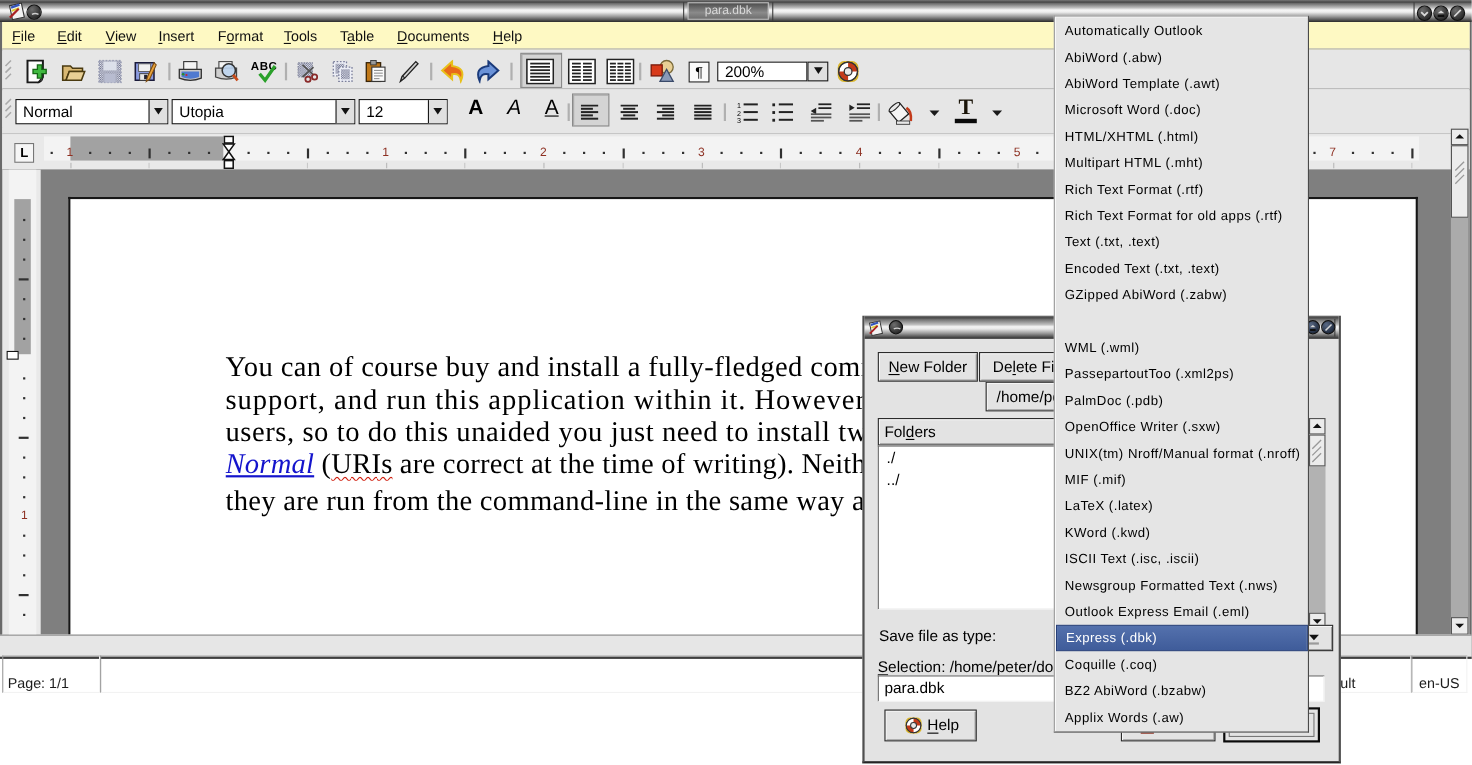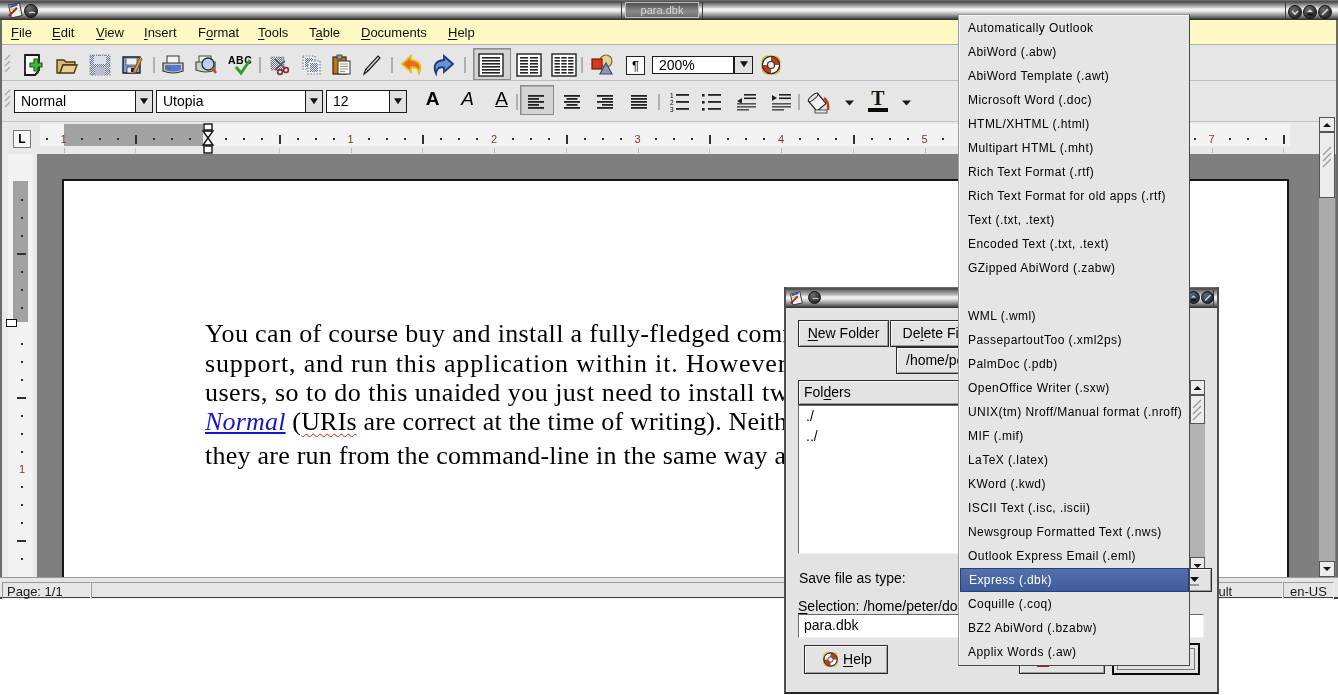--- a/index.html
+++ b/index.html
@@ -40,21 +40,21 @@
 #lbox { position:absolute; left:11px; top:8px; width:18px; height:18px; background:#f6f6f6; border:1px solid #777; color:#000; font-weight:bold; font-size:12px; text-align:center; line-height:16px; }
 
 #docarea { position:absolute; left:2px; top:154px; width:1334px; height:423px; background:#7f7f7f; overflow:hidden; }
 #vruler { position:absolute; left:0px; top:0px; width:35px; height:423px; background:#e9e9e9; }
 #vband { position:absolute; left:6px; top:0px; width:25px; height:423px; background:#f3f3f3; }
 #vmargin { position:absolute; left:11px; top:27px; width:15px; height:141px; background:#a2a2a2; }
 #page { position:absolute; left:60px; top:25px; width:1227px; height:398px; background:#fff; border:2px solid #161616; border-bottom:none; }
 .dline { position:absolute; white-space:pre; font-family:"Liberation Serif",serif; font-size:26px; color:#000; max-width:1000px; overflow:hidden; }
 
 #statusbar { position:absolute; left:0px; top:577px; width:1338px; height:22px; background:#e6e6e6; border-top:1px solid #999; border-bottom:2px solid #3f3f3f; font-size:13px; color:#1c1c1c; }
-.scell { position:absolute; top:4px; height:17px; border:1px solid #9a9a9a; border-bottom-color:#f2f2f2; border-right-color:#f2f2f2; padding:1px 4px; }
+.scell { position:absolute; top:18px; height:17px; border:1px solid #9a9a9a; border-bottom-color:#f2f2f2; border-right-color:#f2f2f2; padding:16px 4px; }
 
 #dialog { position:absolute; left:784px; top:287px; width:435px; height:407px; background:#e3e3e3; border:2px solid #4f4f4f; border-top:none; border-bottom-color:#252525; }
 #dtitle { position:absolute; left:0; top:0; width:431px; height:21px;
   background:linear-gradient(180deg,#787878 0px,#454545 2px,#6a6a6a 3px,#bdbdbd 8px,#f4f4f4 10px,#e8e8e8 12px,#9a9a9a 16px,#565656 19px,#2a2a2a 21px); }
 .gbtn { position:absolute; background:#e3e3e3; border:1px solid #2b2b2b; box-shadow:inset 1px 1px 0 #f6f6f6, inset -1px -1px 0 #9c9c9c; font-size:14px; color:#000; text-align:center; }
 .sunk { background:#fff; border:1px solid #6a6a6a; border-bottom-color:#f0f0f0; border-right-color:#f0f0f0; }
 .dlab { position:absolute; font-size:14px; color:#000; }
 
 .sbtn { background:#ececec; border:1px solid #555; position:absolute; }
 .sthumb { background:#ececec; border:1px solid #555; position:absolute; }

